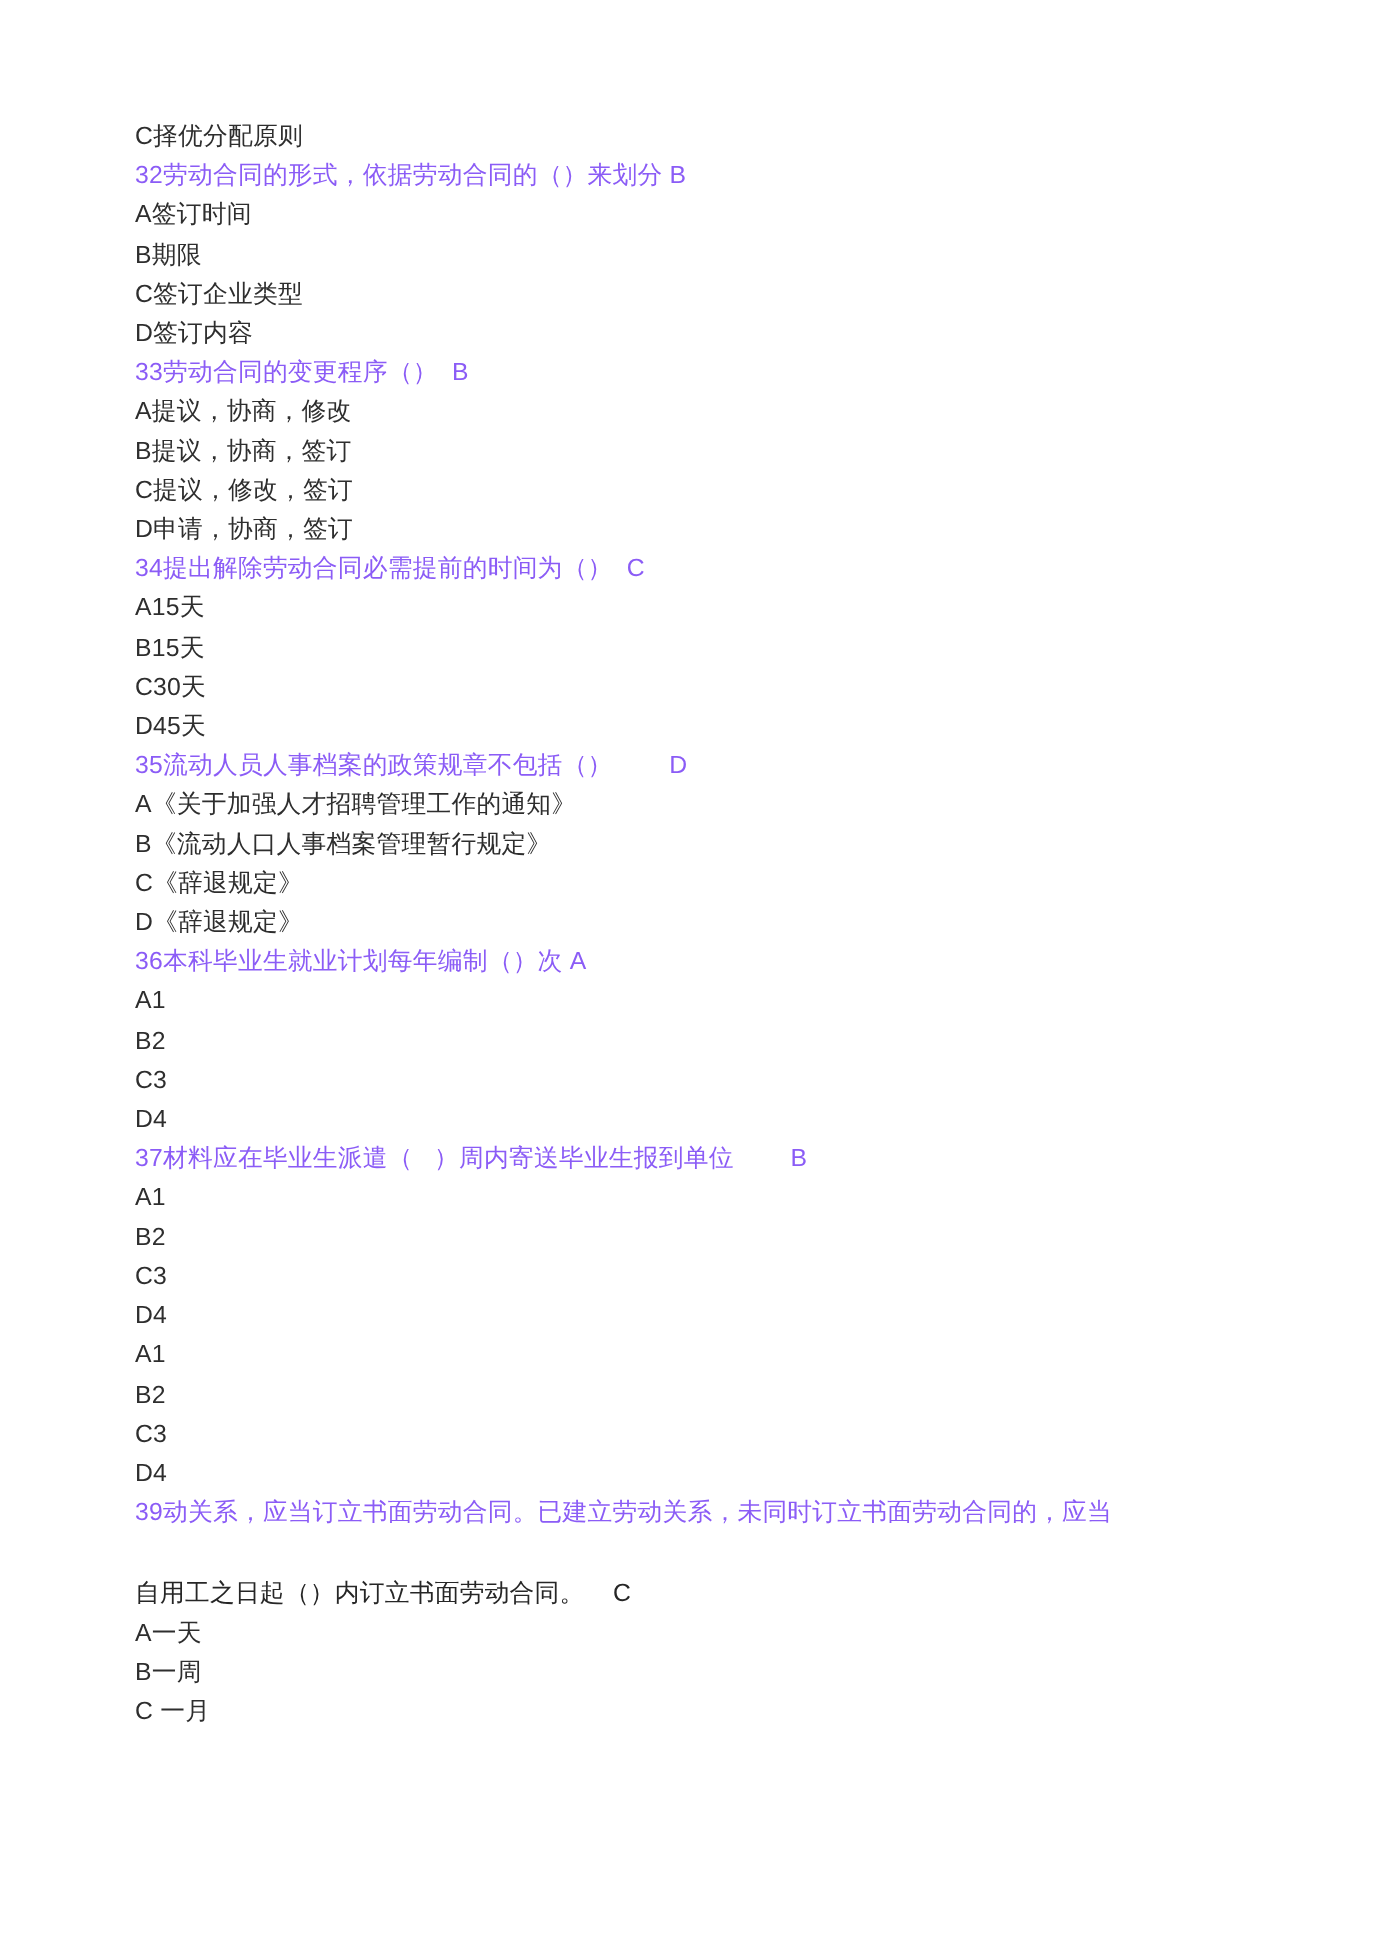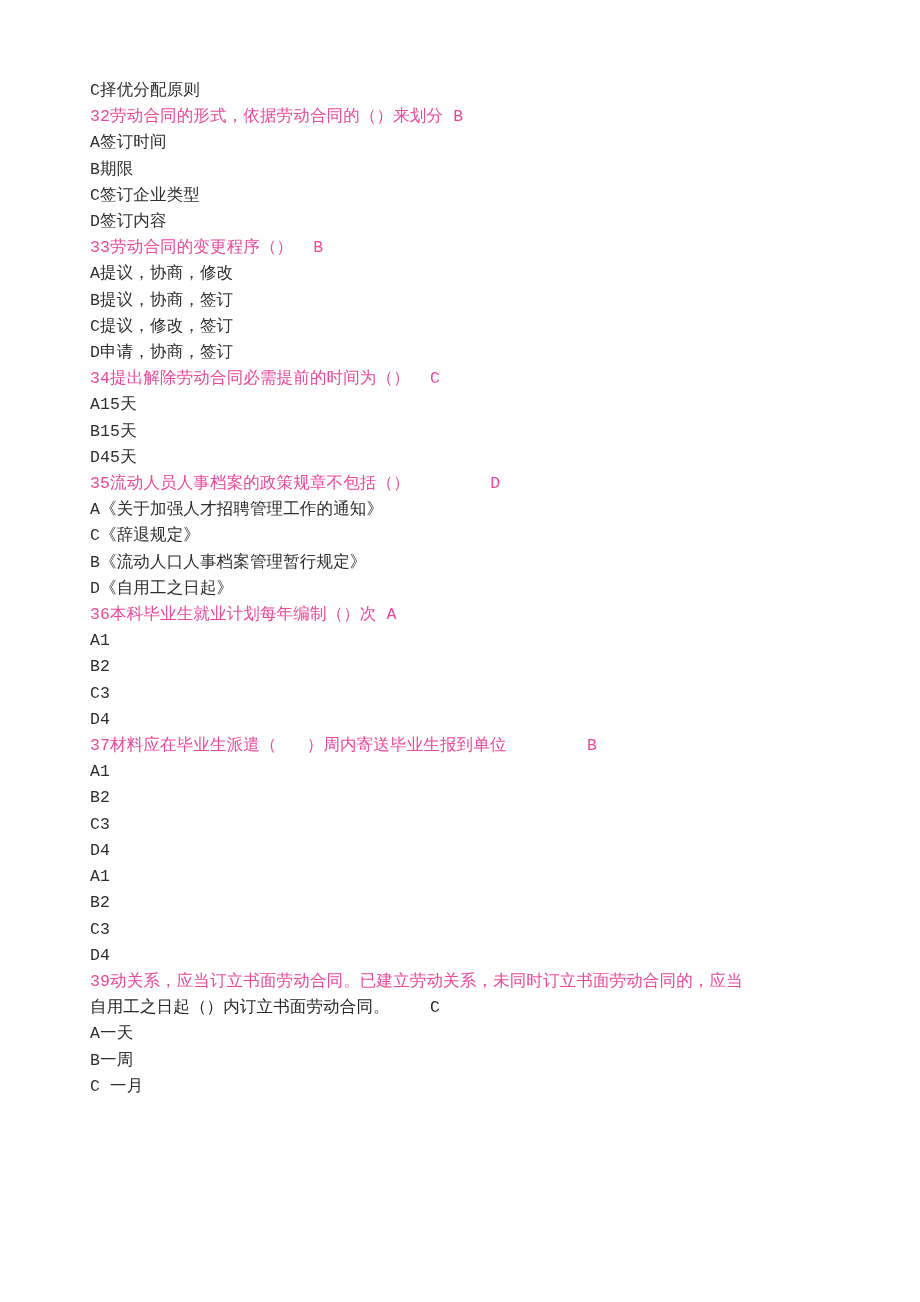--- a/index.html
+++ b/index.html
@@ -8,21 +8,21 @@
     padding: 0;
     background: #ffffff;
   }
 
   .page {
     position: relative;
     width: 920px;
     height: 1158px;
     background: #ffffff;
     overflow: hidden;
-    font-family: Liberation Mono, monospace;
+    font-family: Liberation Sans, sans-serif;
   }
 
   .doc-body {
     position: absolute;
     left: 90px;
     top: 78px;
     width: 760px;
   }
 
   
@@ -30,30 +30,31 @@
     font-size: 16.5px;
     line-height: 26.2px;
     color: #2b2b2b;
     white-space: pre-wrap;
     letter-spacing: 0.15px;
     font-weight: 400;
   }
 
   
   .doc-line.stem {
-    color: #ec4899;
+    color: #8b5cf6;
   }
 
   .doc-line.option {
     color: #2e2e2e;
   }
 
   
   .doc-line.wrap {
     color: #262626;
+    margin-top: 28px;
   }
 </style>
 </head>
 <body>
 
 <div class="page" style="background: rgb(255, 255, 255);">
   <div class="doc-body" style="color: rgb(43, 43, 43);">
       <div class="doc-line option">C择优分配原则</div>
       <div class="doc-line stem">32劳动合同的形式，依据劳动合同的（）来划分 B</div>
       <div class="doc-line option">A签订时间</div>
@@ -61,26 +62,27 @@
       <div class="doc-line option">C签订企业类型</div>
       <div class="doc-line option">D签订内容</div>
       <div class="doc-line stem">33劳动合同的变更程序（）  B</div>
       <div class="doc-line option">A提议，协商，修改</div>
       <div class="doc-line option">B提议，协商，签订</div>
       <div class="doc-line option">C提议，修改，签订</div>
       <div class="doc-line option">D申请，协商，签订</div>
       <div class="doc-line stem">34提出解除劳动合同必需提前的时间为（）  C</div>
       <div class="doc-line option">A15天</div>
       <div class="doc-line option">B15天</div>
+      <div class="doc-line option">C30天</div>
       <div class="doc-line option">D45天</div>
       <div class="doc-line stem">35流动人员人事档案的政策规章不包括（）        D</div>
       <div class="doc-line option">A《关于加强人才招聘管理工作的通知》</div>
+      <div class="doc-line option">B《流动人口人事档案管理暂行规定》</div>
       <div class="doc-line option">C《辞退规定》</div>
-      <div class="doc-line option">B《流动人口人事档案管理暂行规定》</div>
-      <div class="doc-line option">D《自用工之日起》</div>
+      <div class="doc-line option">D《辞退规定》</div>
       <div class="doc-line stem">36本科毕业生就业计划每年编制（）次 A</div>
       <div class="doc-line option">A1</div>
       <div class="doc-line option">B2</div>
       <div class="doc-line option">C3</div>
       <div class="doc-line option">D4</div>
       <div class="doc-line stem">37材料应在毕业生派遣（   ）周内寄送毕业生报到单位        B</div>
       <div class="doc-line option">A1</div>
       <div class="doc-line option">B2</div>
       <div class="doc-line option">C3</div>
       <div class="doc-line option">D4</div>

